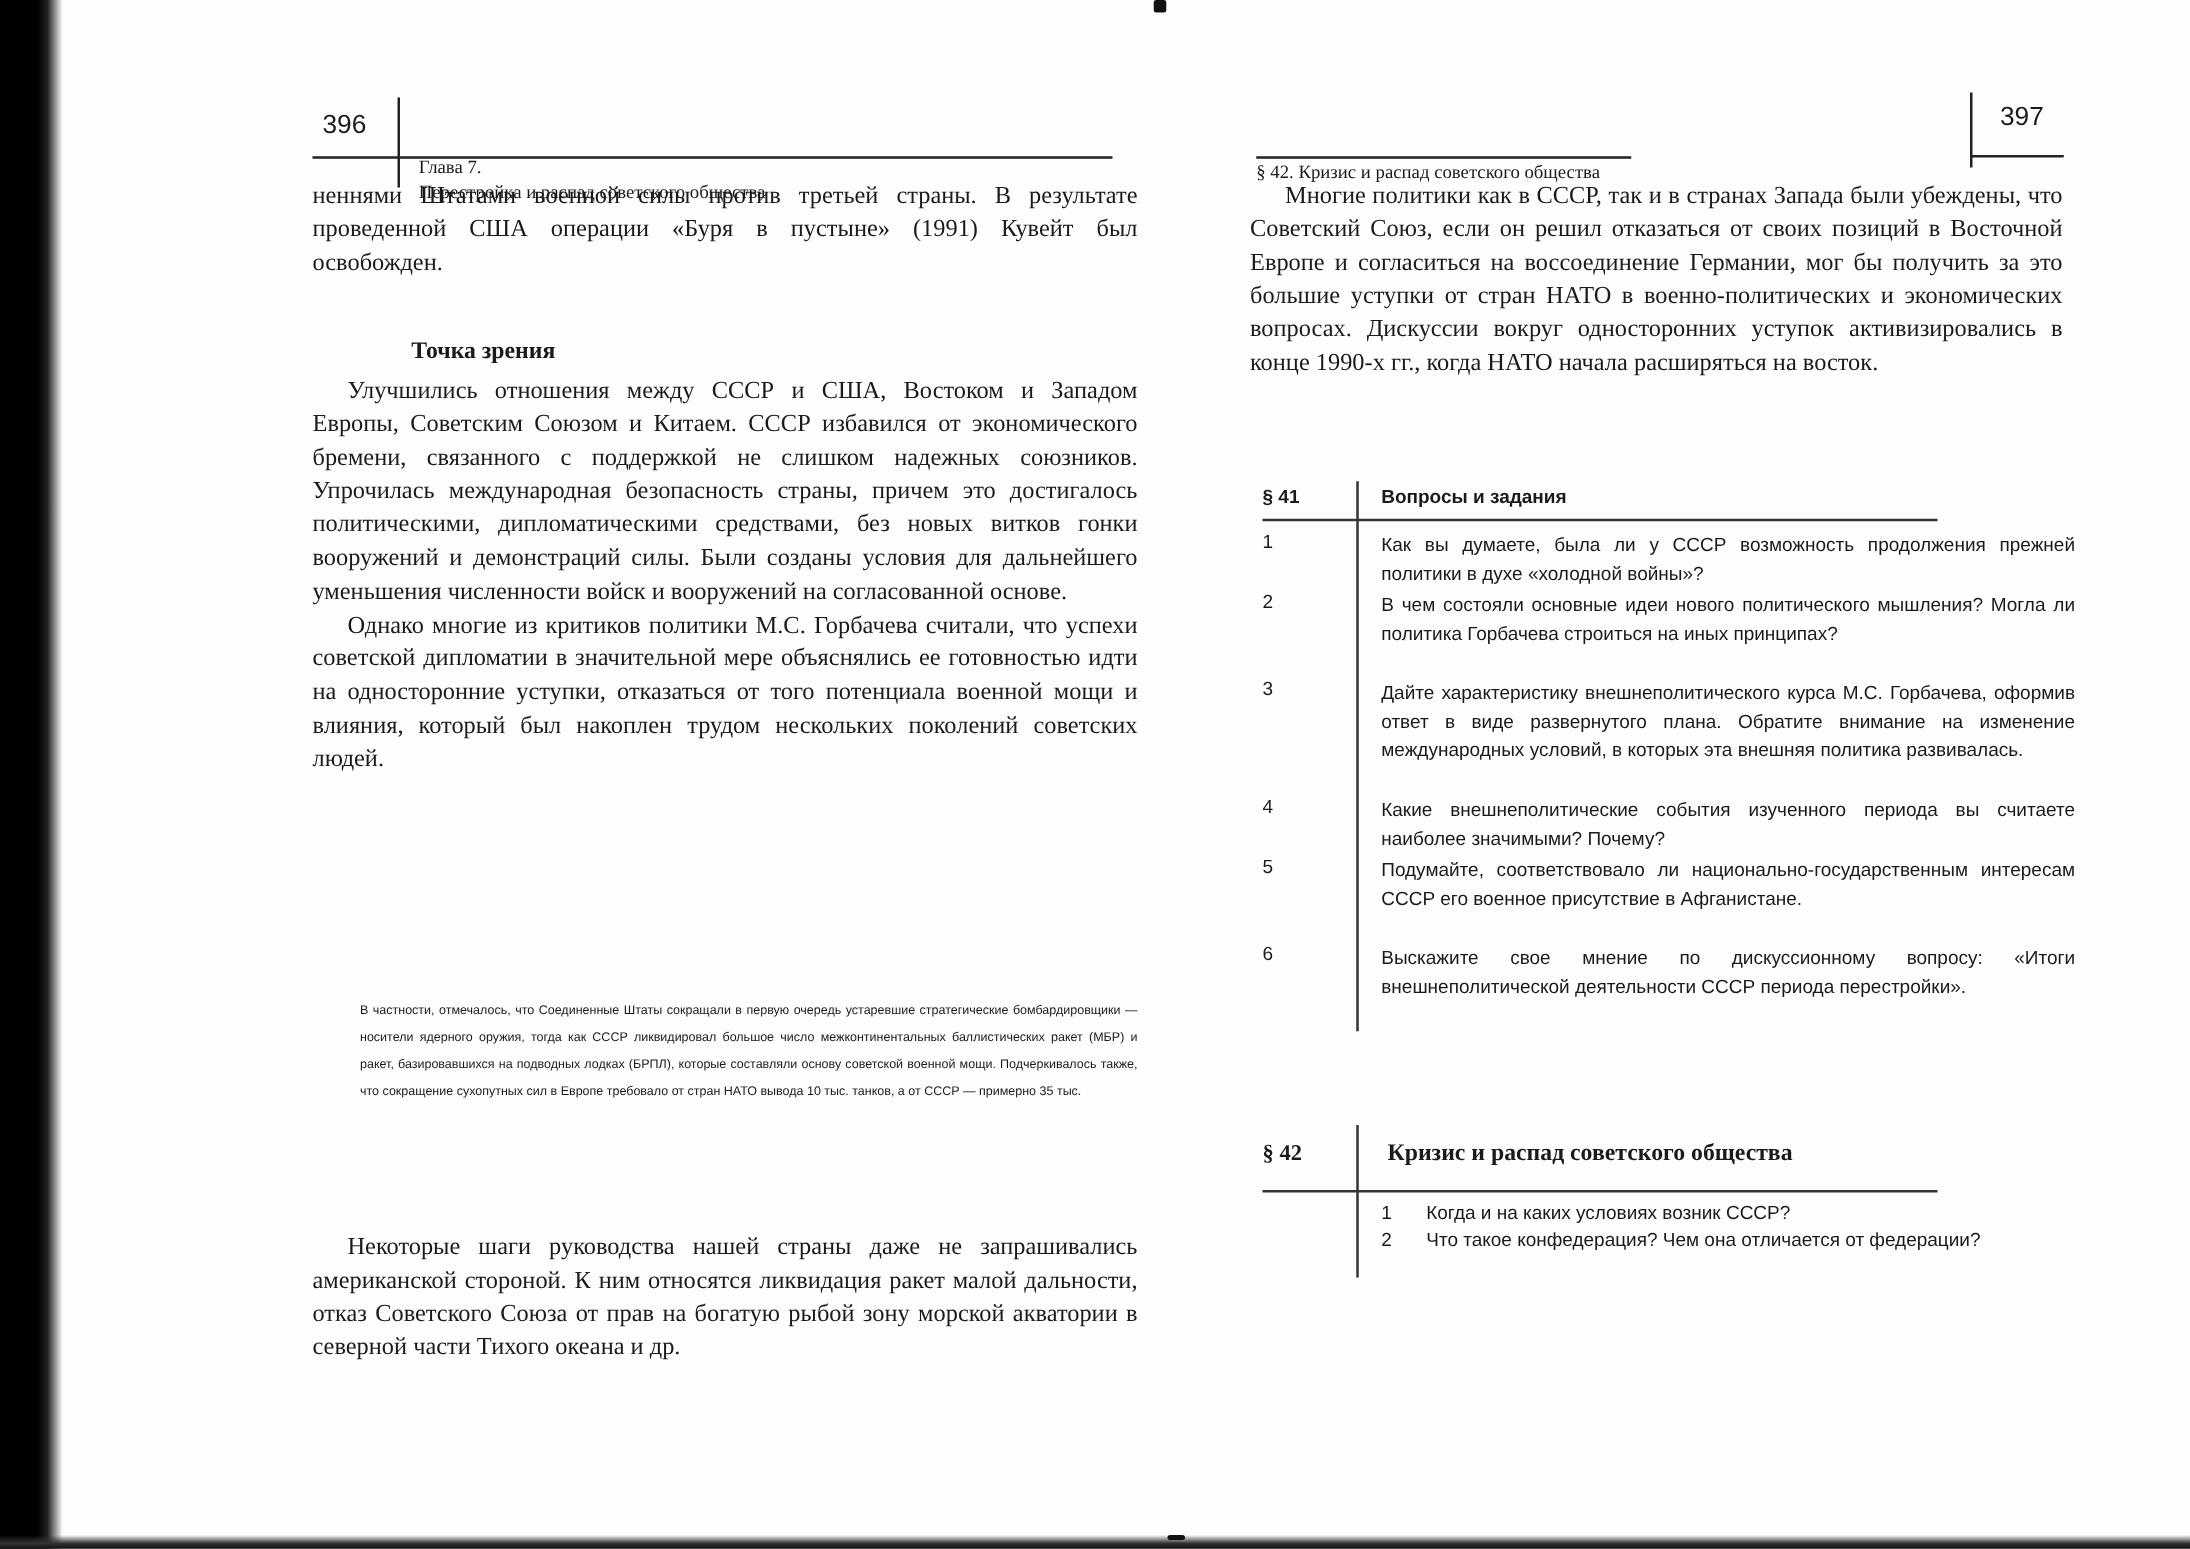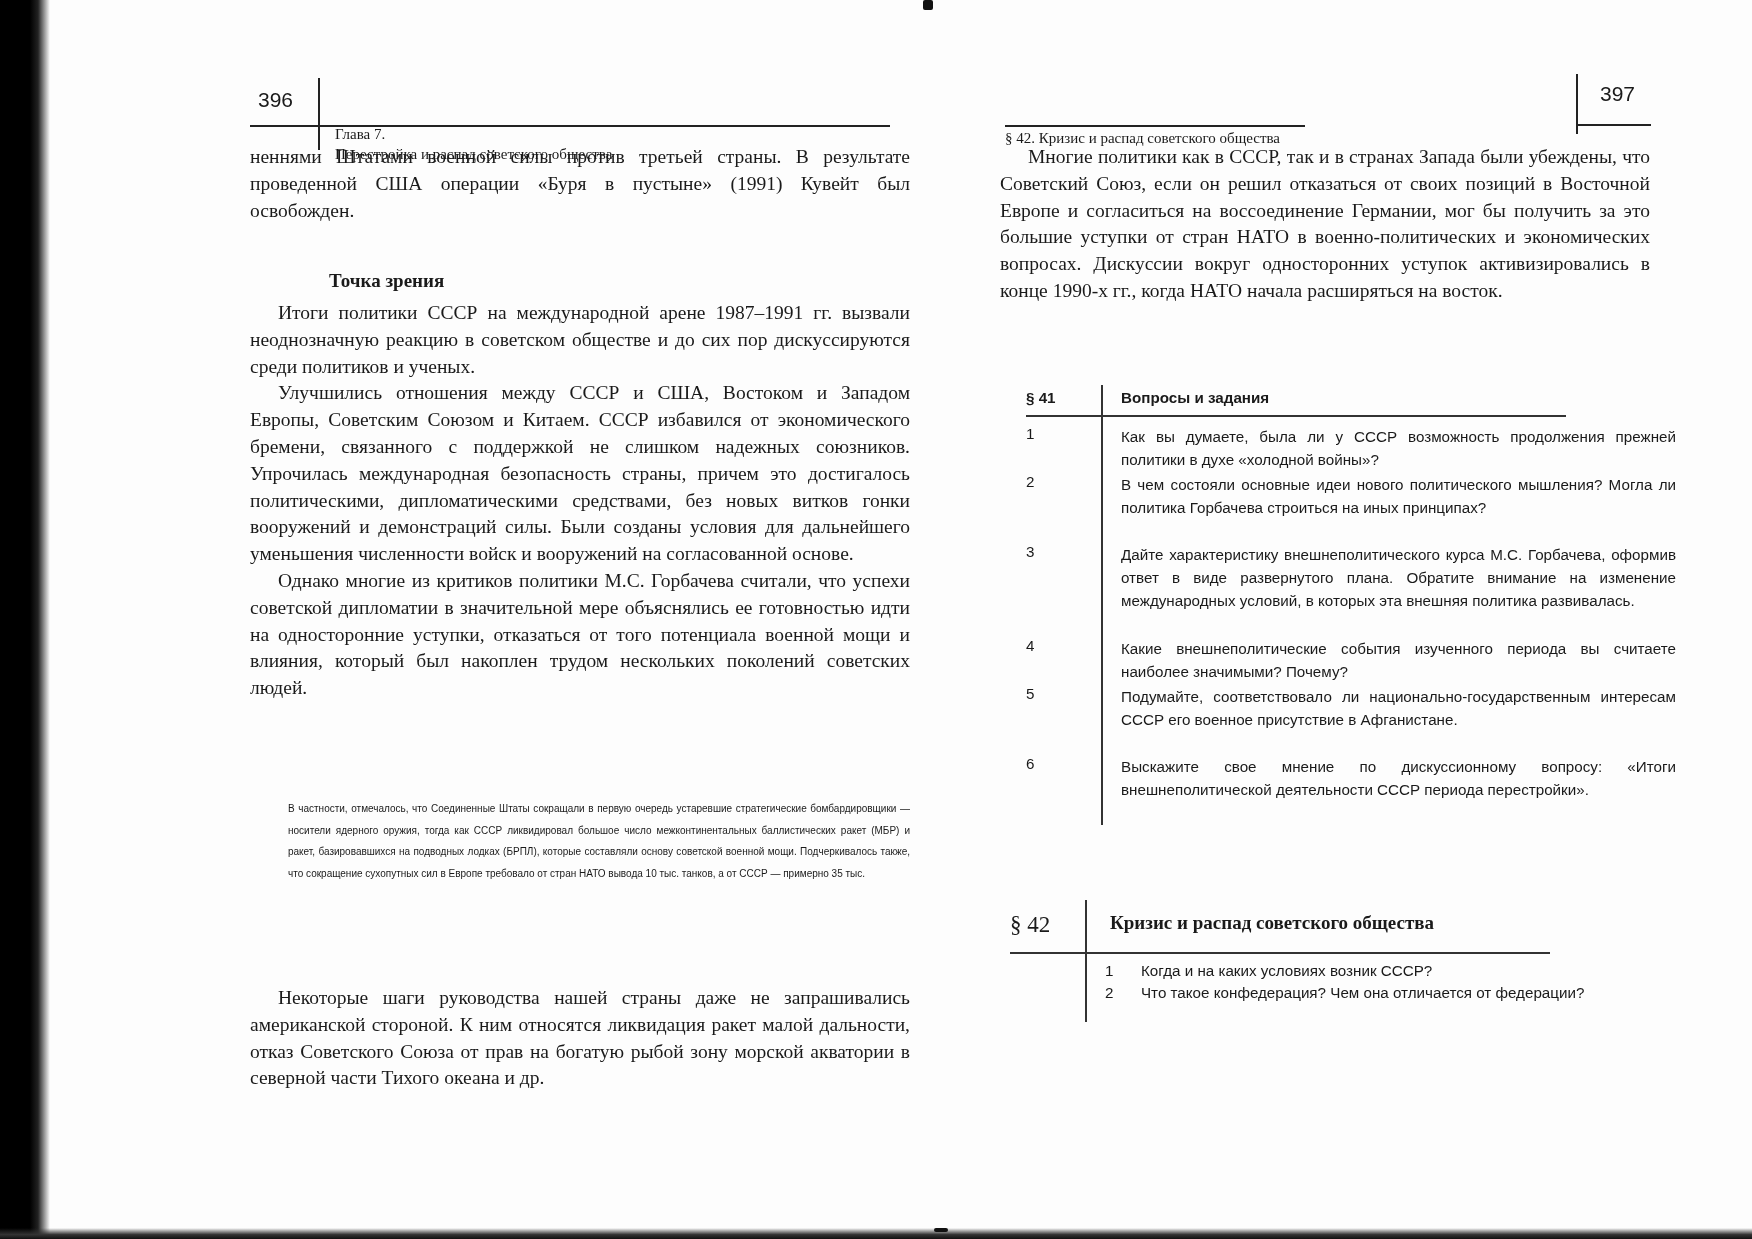--- a/index.html
+++ b/index.html
@@ -61,21 +61,20 @@
   </div>
   <div class="rule-h" style="left:250px; top:125px; width:640px;"></div>
 
   <div class="body-text" style="left:250px; top:144px; width:660px;">
     <p>неннями Штатами военной силы против третьей страны. В результате проведенной США операции «Буря в пустыне» (1991) Кувейт был освобожден.</p>
   </div>
 
   <div class="heading-bold" style="left:288px; top:270px;margin-left:41px;">Точка зрения</div>
 
   <div class="body-text" style="left:250px; top:300px; width:660px;">
-    <p class="indent">Итоги политики СССР на международной арене 1987–1991 гг. вызвали неоднозначную реакцию в советском обществе и до сих пор дискуссируются среди политиков и ученых.</p>
     <p class="indent">Улучшились отношения между СССР и США, Востоком и Западом Европы, Советским Союзом и Китаем. СССР избавился от экономического бремени, связанного с поддержкой не слишком надежных союзников. Упрочилась международная безопасность страны, причем это достигалось политическими, дипломатическими средствами, без новых витков гонки вооружений и демонстраций силы. Были созданы условия для дальнейшего уменьшения численности войск и вооружений на согласованной основе.</p>
     <p class="indent">Однако многие из критиков политики М.С. Горбачева считали, что успехи советской дипломатии в значительной мере объяснялись ее готовностью идти на односторонние уступки, отказаться от того потенциала военной мощи и влияния, который был накоплен трудом нескольких поколений советских людей.</p>
   </div>
 
   <div class="sans-block" style="left:288px; top:798px; width:622px;">В частности, отмечалось, что Соединенные Штаты сокращали в первую очередь устаревшие стратегические бомбардировщики — носители ядерного оружия, тогда как СССР ликвидировал большое число межконтинентальных баллистических ракет (МБР) и ракет, базировавшихся на подводных лодках (БРПЛ), которые составляли основу советской военной мощи. Подчеркивалось также, что сокращение сухопутных сил в Европе требовало от стран НАТО вывода 10 тыс. танков, а от СССР — примерно 35 тыс.</div>
 
   <div class="body-text" style="left:250px; top:985px; width:660px;">
     <p class="indent">Некоторые шаги руководства нашей страны даже не запрашивались американской стороной. К ним относятся ликвидация ракет малой дальности, отказ Советского Союза от прав на богатую рыбой зону морской акватории в северной части Тихого океана и др.</p>
   </div>
 </div>
@@ -84,21 +83,21 @@
   <div class="running" style="left:105px; top:84px;">§ 42. Кризис и распад советского общества</div>
   <div class="rule-h" style="left:105px; top:125px; width:300px;"></div>
   <div class="rule-v" style="left:676px; top:74px; height:60px;"></div>
   <div class="pagenum" style="left:700px; top:82px;">397</div>
   <div class="rule-h" style="left:676px; top:124px; width:75px;"></div>
 
   <div class="body-text" style="left:100px; top:144px; width:650px;">
     <p class="indent">Многие политики как в СССР, так и в странах Запада были убеждены, что Советский Союз, если он решил отказаться от своих позиций в Восточной Европе и согласиться на воссоединение Германии, мог бы получить за это большие уступки от стран НАТО в военно-политических и экономических вопросах. Дискуссии вокруг односторонних уступок активизировались в конце 1990-х гг., когда НАТО начала расширяться на восток.</p>
   </div>
 
-  <div class="qtable" style="left:126px; top:385px; width:650px; height:440px;">
+  <div class="qtable" style="left:110px; top:385px; width:650px; height:440px;">
     <div style="position:absolute; left:0; top:4px; font-weight:bold;">§ 41</div>
     <div style="position:absolute; left:75px; top:0; width:2px; height:440px; background:#333;"></div>
     <div style="position:absolute; left:95px; top:4px; font-weight:bold;">Вопросы и задания</div>
     <div style="position:absolute; left:0; top:30px; width:540px; height:1.5px; background:#333;"></div>
 
     <div class="qrow" style="top:40px;">
       <div class="qnum">1</div>
       <div class="qtext">Как вы думаете, была ли у СССР возможность продолжения прежней политики в духе «холодной войны»?</div>
     </div>
     <div class="qrow" style="top:88px;">
@@ -117,21 +116,21 @@
       <div class="qnum">5</div>
       <div class="qtext">Подумайте, соответствовало ли национально-государственным интересам СССР его военное присутствие в Афганистане.</div>
     </div>
     <div class="qrow" style="top:370px;">
       <div class="qnum">6</div>
       <div class="qtext">Выскажите свое мнение по дискуссионному вопросу: «Итоги внешнеполитической деятельности СССР периода перестройки».</div>
     </div>
   </div>
 
   <div class="q42" style="left:110px; top:900px; width:650px; height:130px;">
-    <div style="position:absolute; left:0; top:12px; font-family:'Liberation Serif', serif; font-weight:normal; font-size:23px;">§ 42</div>
+    <div style="position:absolute; left:0; top:12px; font-family:'Liberation Serif', serif; font-weight:bold; font-size:18px;">§ 42</div>
     <div style="position:absolute; left:75px; top:0; width:2px; height:122px; background:#333;"></div>
     <div style="position:absolute; left:100px; top:12px; font-family:'Liberation Serif', serif; font-weight:bold; font-size:19px;">Кризис и распад советского общества</div>
     <div style="position:absolute; left:0; top:52px; width:540px; height:1.5px; background:#333;"></div>
     <div style="position:absolute; left:95px; top:60px; width:560px; font-family:'Liberation Sans', sans-serif; font-size:15.2px; line-height:22px;">
       <div style="position:relative; padding-left:36px;">
         <span style="position:absolute; left:0;">1</span>
         <span>Когда и на каких условиях возник СССР?</span>
       </div>
       <div style="position:relative; padding-left:36px; text-align:justify;">
         <span style="position:absolute; left:0;">2</span>

